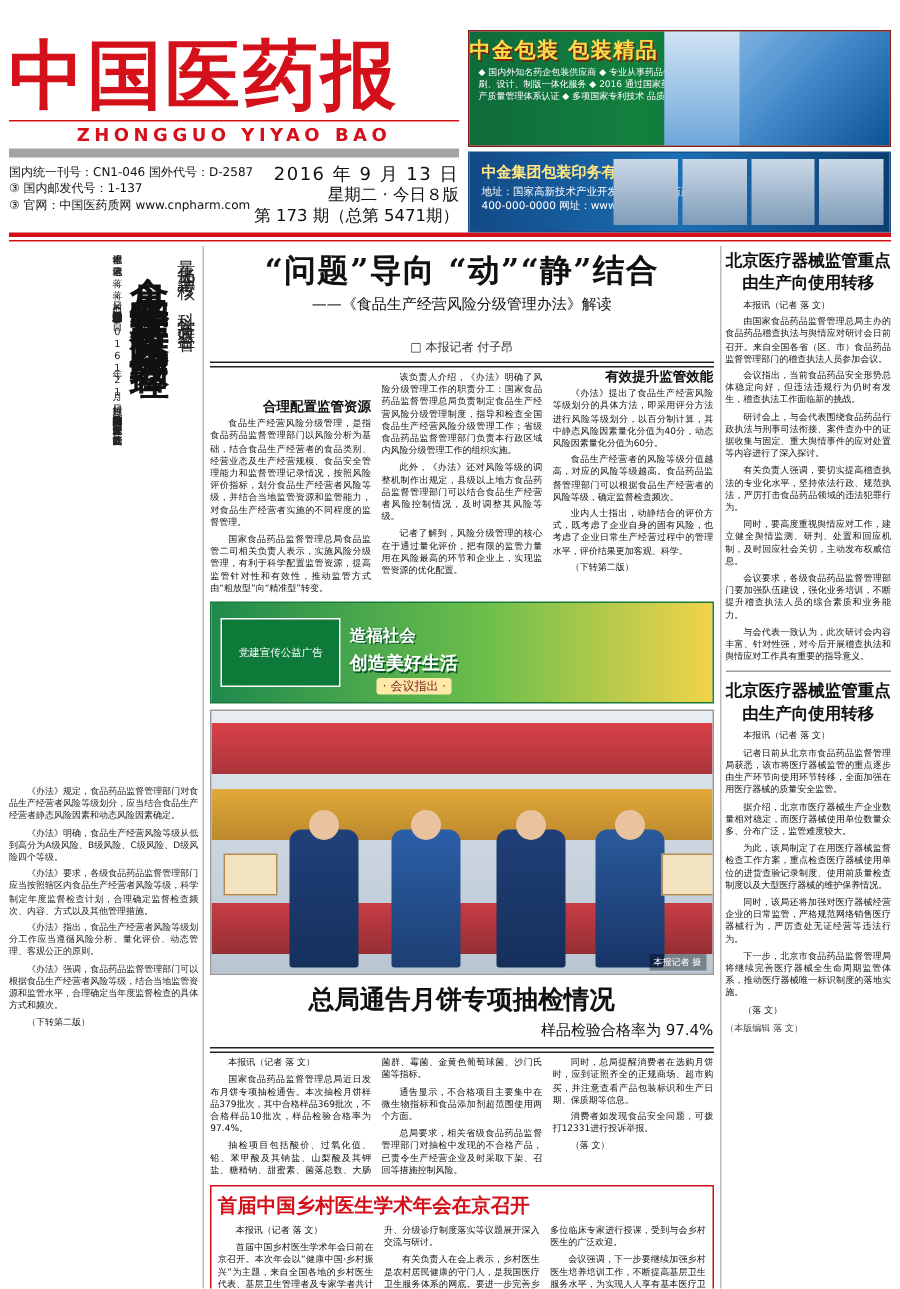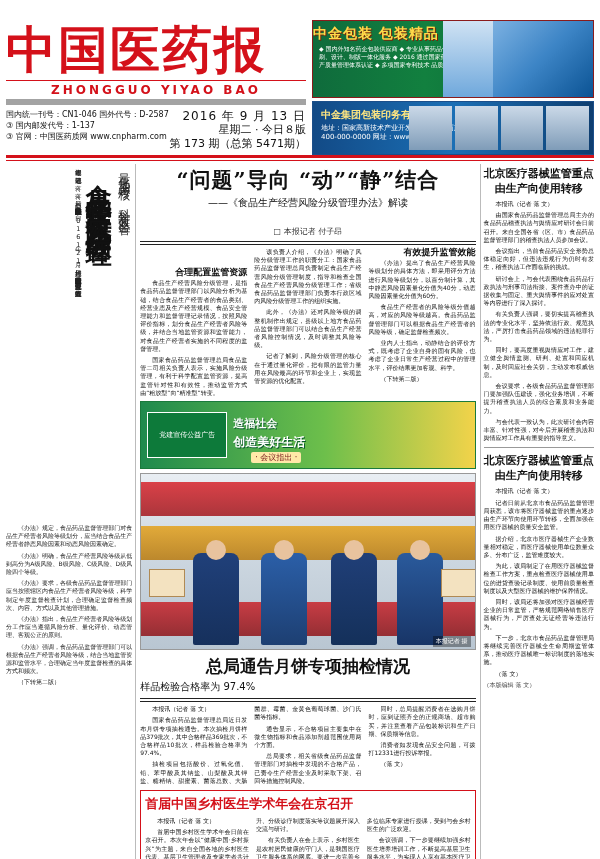--- a/index.html
+++ b/index.html
@@ -130,21 +130,21 @@
   .photo .p2{left:120px;background:linear-gradient(180deg,#2b5fa8,#1d3f72);}
   .photo .p3{left:190px;background:linear-gradient(180deg,#203f78,#14305a);}
   .photo .p4{left:256px;background:linear-gradient(180deg,#2a5a9c,#183567);}
   .photo .box{position:absolute;background:#f3e2c0;border:1px solid #b08a54;}
   .photo .cap{position:absolute;right:4px;bottom:2px;font-size:6px;color:#fff;background:rgba(0,0,0,.35);padding:1px 3px;}
 
   .bigtitle2{
     text-align:center;font-family:"DejaVu Serif","Liberation Serif",serif;font-weight:bold;
     font-size:17px;margin:5px 0 2px;
   }
-  .subtitle2{text-align:left;font-size:10px;margin-bottom:4px;}
+  .subtitle2{text-align:right;font-size:10px;margin-bottom:4px;}
 
   
   .redbox{border:1px solid #d4111a;padding:4px;margin-top:5px;}
   .redbox .rb-title{
     font-family:"DejaVu Serif","Liberation Serif",serif;font-weight:bold;
     color:#d4111a;font-size:13px;margin-bottom:4px;
   }
 
   
   .rhead{

